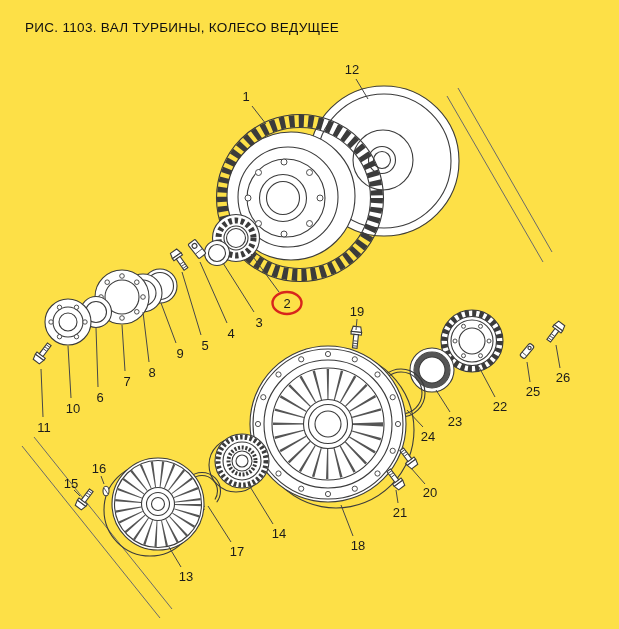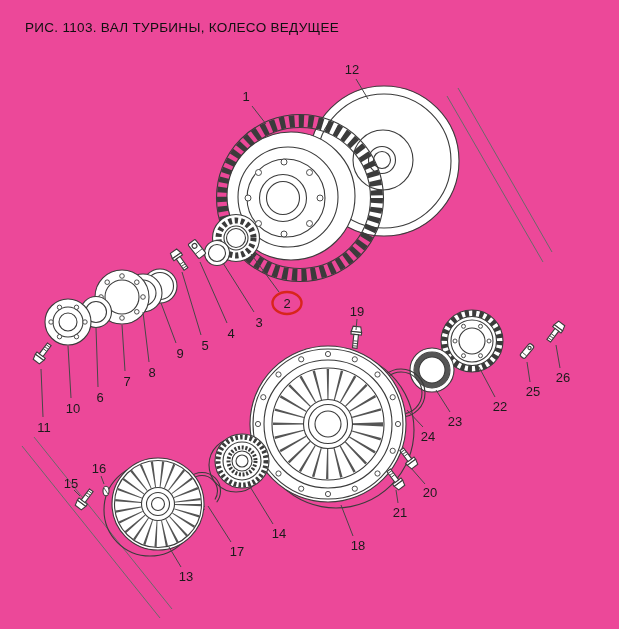--- a/index.html
+++ b/index.html
@@ -1,16 +1,16 @@
 <!DOCTYPE html>
 <html><head>
 <meta charset="utf-8">
 <style>
   html,body{margin:0;padding:0;background:#fff}
-  .stage{position:relative;width:619px;height:629px;background:#ec4899;overflow:hidden;
+  .stage{position:relative;width:619px;height:629px;background:#fde047;overflow:hidden;
          font-family:"Liberation Sans",sans-serif}
   svg{display:block}
   .s{stroke:#3b3b3b;fill:none;stroke-width:1.1}
   .sw{stroke:#3b3b3b;fill:#fff;stroke-width:1.1}
   .thin{stroke:#4a4a4a;fill:none;stroke-width:0.9}
   .teeth{stroke:#3b3b3b;fill:none}
   .spokes{stroke:#555;fill:none}
   .hole{fill:#fff;stroke:#3b3b3b;stroke-width:0.9}
   .lead{stroke:#474747;stroke-width:1}
   .panel{stroke:#6a6a6a;stroke-width:1}

